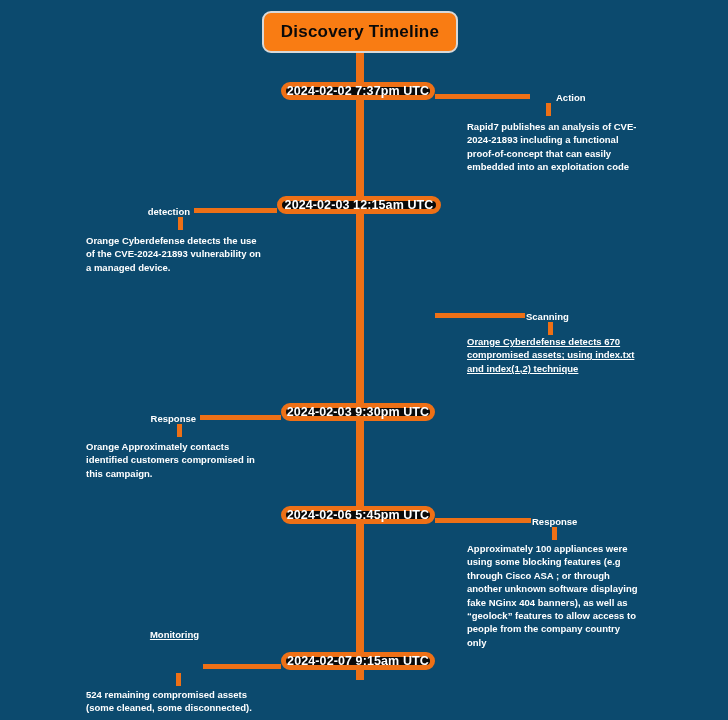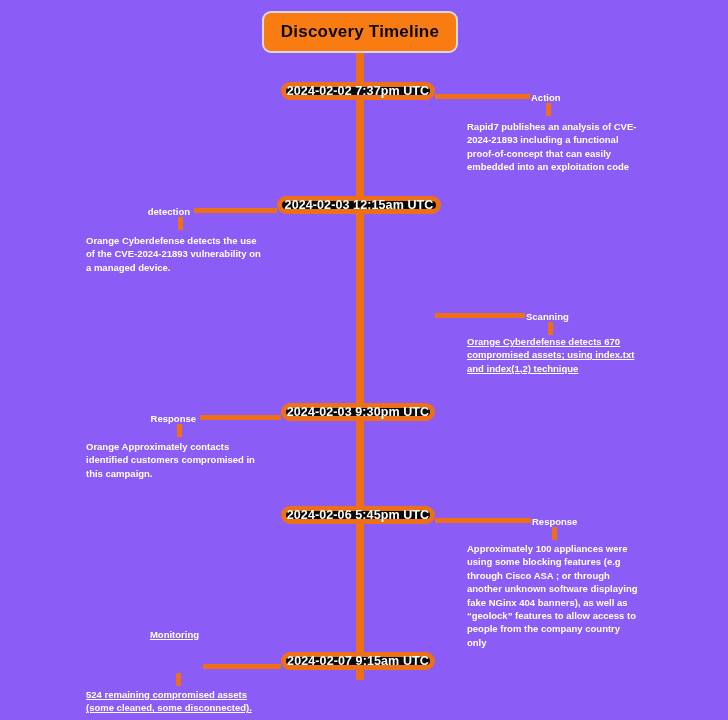--- a/index.html
+++ b/index.html
@@ -13,21 +13,21 @@
     overflow: hidden;
     font-family: "Liberation Sans", sans-serif;
     color: #ffffff;
     position: relative;
   }
 
   #canvas {
     position: relative;
     width: 728px;
     height: 720px;
-    background: #8b5cf6;
+    background: #0c4a6e;
   }
 
   
   .spine {
     position: absolute;
     left: 356px;
     width: 8px;
     background: #ee7016;
     z-index: 1;
   }
@@ -123,21 +123,21 @@
 
   <div class="title-box">
     <span class="title-text">Discovery Timeline</span>
   </div>
 
   <div class="event-box" style="left:281px;top:82px;width:154px;">
     <span class="event-text">2024-02-02 7:37pm UTC</span>
   </div>
   <div class="branch-line" style="left:435px;top:94px;width:95px;"></div>
   <div class="branch-tick" style="left:546px;top:103px;"></div>
-  <div class="branch-label right" style="left:531px;top:92px;">Action</div>
+  <div class="branch-label right" style="left:556px;top:92px;">Action</div>
   <div class="branch-desc" style="left:467px;top:120px;width:170px;">Rapid7 publishes an analysis of CVE-2024-21893 including a functional proof-of-concept that can easily embedded into an exploitation code</div>
 
   <div class="event-box" style="left:277px;top:196px;width:164px;">
     <span class="event-text">2024-02-03 12:15am UTC</span>
   </div>
   <div class="branch-line" style="left:194px;top:208px;width:83px;"></div>
   <div class="branch-tick" style="left:178px;top:217px;"></div>
   <div class="branch-label left" style="left:60px;top:206px;width:130px;">detection</div>
   <div class="branch-desc" style="left:86px;top:234px;width:180px;">Orange Cyberdefense detects the use of the  CVE-2024-21893 vulnerability on a managed device.</div>
 
@@ -161,15 +161,15 @@
   <div class="branch-tick" style="left:552px;top:527px;"></div>
   <div class="branch-label right" style="left:532px;top:516px;">Response</div>
   <div class="branch-desc" style="left:467px;top:542px;width:172px;">Approximately 100 appliances were using some blocking features (e.g through Cisco ASA ; or through another unknown software displaying fake NGinx 404 banners), as well as “geolock” features to allow access to people from the company country only</div>
 
   <div class="event-box" style="left:281px;top:652px;width:154px;">
     <span class="event-text">2024-02-07 9:15am UTC</span>
   </div>
   <div class="branch-line" style="left:203px;top:664px;width:78px;"></div>
   <div class="branch-tick" style="left:176px;top:673px;"></div>
   <div class="branch-label left" style="left:69px;top:629px;width:130px;text-decoration:underline;">Monitoring</div>
-  <div class="branch-desc" style="left:86px;top:688px;width:180px;text-decoration:underline;">524 remaining compromised assets (some cleaned, some disconnected).</div>
+  <div class="branch-desc" style="left:86px;top:688px;width:180px;">524 remaining compromised assets (some cleaned, some disconnected).</div>
 
 </div>
 
 </body></html>

